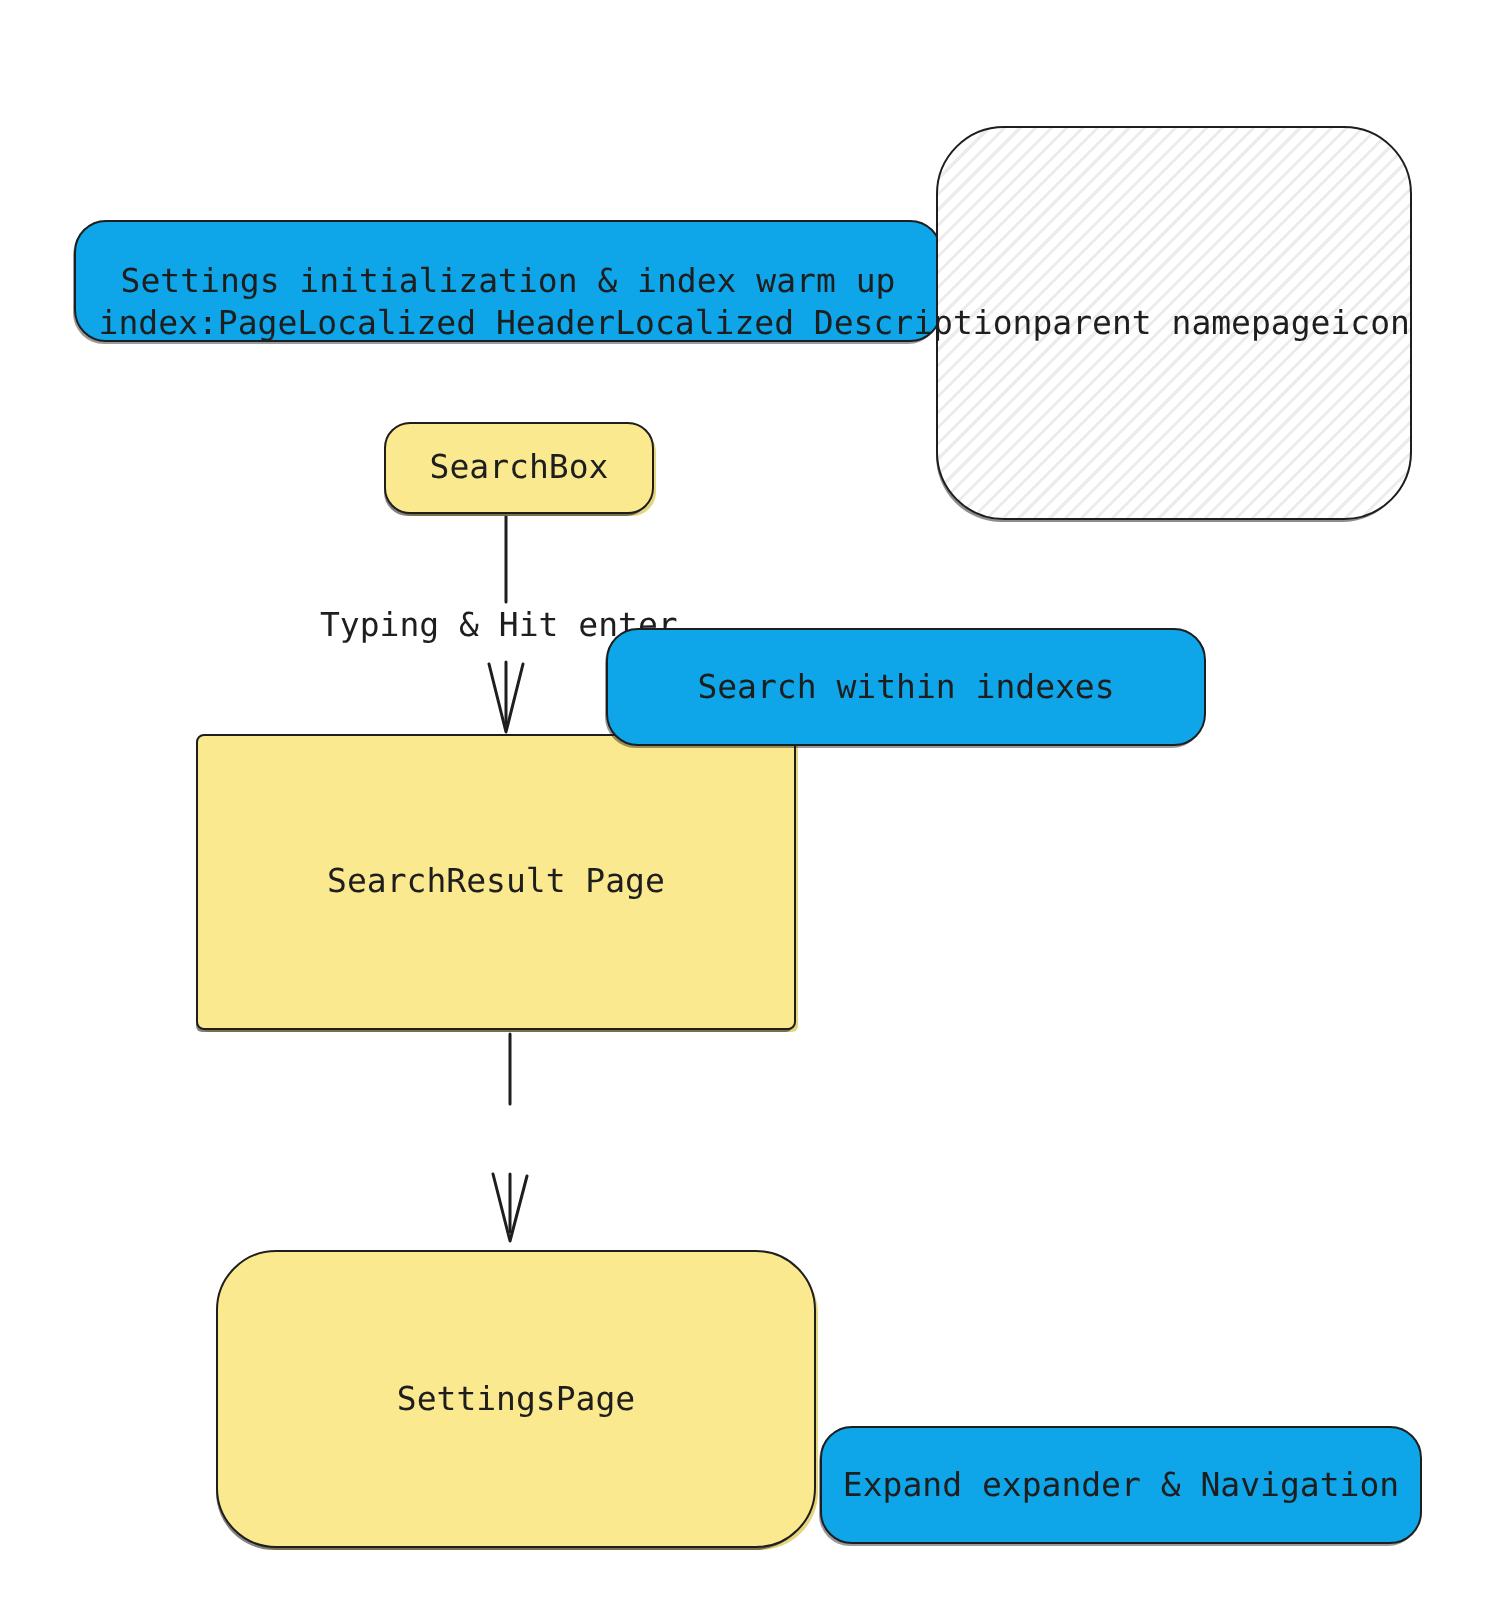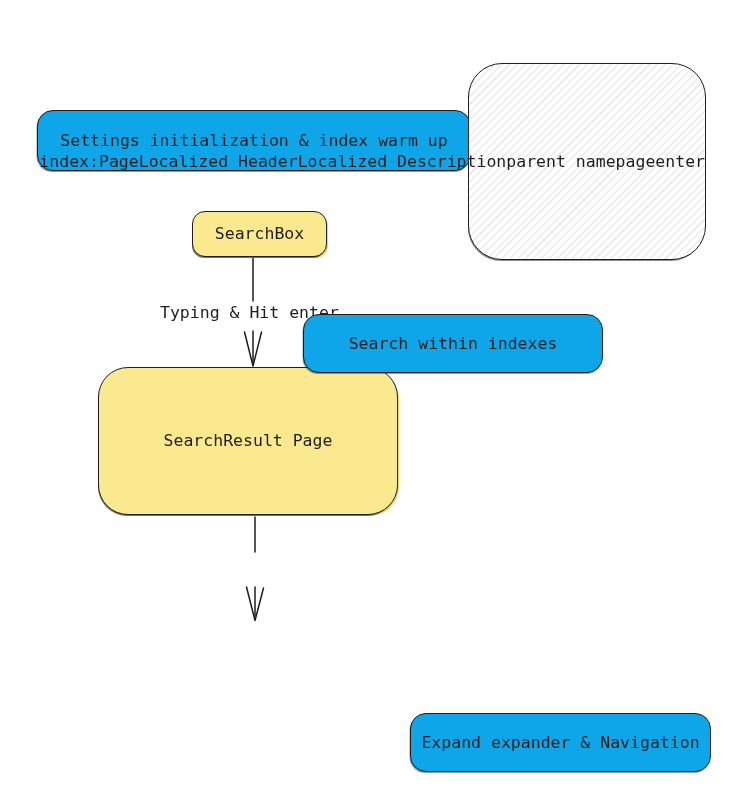--- a/index.html
+++ b/index.html
@@ -43,21 +43,21 @@
       #ececef 0px, #ececef 1.5px,
       transparent 1.5px, transparent 5.5px
     );
     box-shadow: -1px 2px 0 -1px rgba(30,30,30,0.5);
   }
   #node-settings-init   { left: 37px;  top: 110px; width: 434px; height: 61px;  border-radius: 16px; z-index: 2; }
   #node-index-info      { left: 468px; top: 63px;  width: 238px; height: 197px; border-radius: 34px; z-index: 3;
                           justify-content: flex-end; }
   #node-search-box      { left: 192px; top: 211px; width: 135px; height: 46px;  border-radius: 13px; z-index: 2; }
   #node-search-within   { left: 303px; top: 314px; width: 300px; height: 59px;  border-radius: 16px; z-index: 4; }
-  #node-search-result   { left: 98px;  top: 367px; width: 300px; height: 148px; border-radius: 30px; z-index: 2; }
+  #node-search-result   { left: 98px;  top: 367px; width: 300px; height: 148px; border-radius: 4px; z-index: 2; }
   #node-settings-page   { left: 108px; top: 625px; width: 300px; height: 149px; border-radius: 30px; z-index: 2; }
   #node-expand-nav      { left: 410px; top: 713px; width: 301px; height: 59px;  border-radius: 16px; z-index: 4; }
   .index-line {
     font-size: 16.5px;
     line-height: 25px;
     text-align: center;
   }
   .edge-label {
     position: absolute;
     font-size: 16.5px;
@@ -96,36 +96,39 @@
     <span>Settings initialization &amp; index warm up</span>
   </div>
 
   <div class="node hatched" id="node-index-info">
     <div class="index-line">index:</div>
     <div class="index-line">Page</div>
     <div class="index-line">Localized Header</div>
     <div class="index-line">Localized Description</div>
     <div class="index-line">parent name</div>
     <div class="index-line">page</div>
-    <div class="index-line">enter</div>
+    <div class="index-line">icon</div>
   </div>
 
   <div class="node yellow" id="node-search-box">
     <span>SearchBox</span>
   </div>
 
   <div class="edge-label" id="label-typing">Typing &amp; Hit enter</div>
 
   <div class="node gray" id="node-search-within">
     <span>Search within indexes</span>
   </div>
 
   <div class="node yellow" id="node-search-result">
     <span>SearchResult Page</span>
   </div>
 
 
+  <div class="node yellow" id="node-settings-page">
+    <span>SettingsPage</span>
+  </div>
 
   <div class="node gray" id="node-expand-nav">
     <span>Expand expander &amp; Navigation</span>
   </div>
 
 </div>
 
 </body></html>

